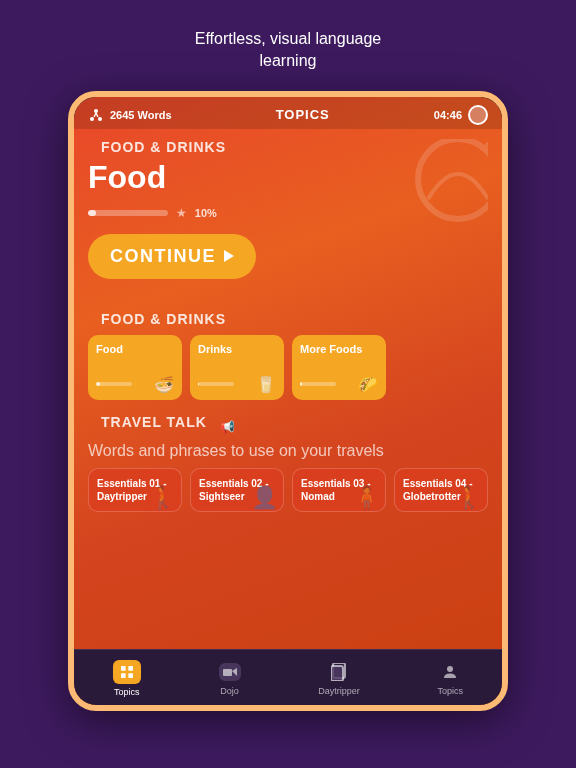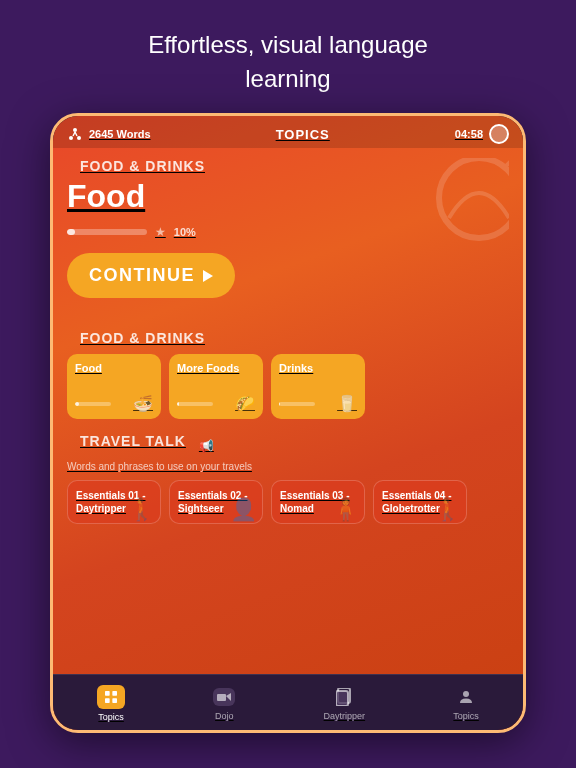--- a/index.html
+++ b/index.html
@@ -10,37 +10,36 @@
       font-family: -apple-system, BlinkMacSystemFont, 'Segoe UI', sans-serif;
       display: flex;
       flex-direction: column;
       align-items: center;
       justify-content: flex-start;
       overflow: hidden;
     }
 
     .page-title {
       color: white;
-      font-size: 24px;
+      font-size: 16px;
       font-weight: 500;
       text-align: center;
       padding: 28px 40px 18px;
       line-height: 1.4;
     }
 
     .device-frame {
-      width: 476px;
+      width: 440px;
       height: 620px;
       background: #1a1a2e;
       border-radius: 28px;
-      border: 3px solid #fdba74;
+      border: 6px solid #fdba74;
       overflow: hidden;
       position: relative;
       box-shadow: 0 10px 40px rgba(0,0,0,0.5);
-      text-decoration: underline;
     }
 
     .device-inner {
       width: 100%;
       height: 100%;
       border-radius: 22px;
       overflow: hidden;
       background: linear-gradient(160deg, #e8472a 0%, #e85f20 30%, #d4441f 60%, #c94010 100%);
       display: flex;
       flex-direction: column;
@@ -248,21 +247,21 @@
 
     .travel-header {
       display: flex;
       align-items: flex-end;
       gap: 13px;
       margin-bottom: 8px;
     }
 
     .travel-subtitle {
       color: rgba(255,255,255,0.7);
-      font-size: 10px;
+      font-size: 16px;
       margin-bottom: 8px;
     }
 
     .travel-cards-row {
       display: flex;
       gap: 8px;
       overflow-x: hidden;
     }
 
     .travel-card {
@@ -365,21 +364,21 @@
           <circle cx="12" cy="6" r="3"></circle>
           <circle cx="6" cy="18" r="3"></circle>
           <circle cx="18" cy="18" r="3"></circle>
           <line x1="12" y1="9" x2="9" y2="15" stroke="white" stroke-width="2"></line>
           <line x1="12" y1="9" x2="15" y2="15" stroke="white" stroke-width="2"></line>
         </svg>
         <span>2645 Words</span>
       </div>
       <div class="status-center">TOPICS</div>
       <div class="status-right">
-        <span>04:58</span>
+        <span>04:46</span>
         <div class="timer-circle"></div>
       </div>
     </div>
 
     <div class="main-content">
 
       <div class="hero-section">
         
         <svg class="hero-decoration" viewBox="0 0 130 120" fill="white">
           <circle cx="90" cy="50" r="40" fill="none" stroke="white" stroke-width="6"></circle>
@@ -414,36 +413,36 @@
             <div class="card-title">Food</div>
             <div class="card-bottom">
               <div class="card-progress-bar">
                 <div class="card-progress-fill" style="width: 10%"></div>
               </div>
               <span class="card-icon">🍜</span>
             </div>
           </div>
 
           <div class="topic-card">
+            <div class="card-title">Drinks</div>
+            <div class="card-bottom">
+              <div class="card-progress-bar">
+                <div class="card-progress-fill" style="width: 3%"></div>
+              </div>
+              <span class="card-icon">🥛</span>
+            </div>
+          </div>
+
+          <div class="topic-card">
             <div class="card-title">More Foods</div>
             <div class="card-bottom">
               <div class="card-progress-bar">
                 <div class="card-progress-fill" style="width: 5%"></div>
               </div>
               <span class="card-icon">🌮</span>
-            </div>
-          </div>
-
-          <div class="topic-card">
-            <div class="card-title">Drinks</div>
-            <div class="card-bottom">
-              <div class="card-progress-bar">
-                <div class="card-progress-fill" style="width: 3%"></div>
-              </div>
-              <span class="card-icon">🥛</span>
             </div>
           </div>
 
 
         </div>
       </div>
 
       <div class="travel-section">
         <div class="travel-header">
           <div class="section-label">TRAVEL TALK</div>

